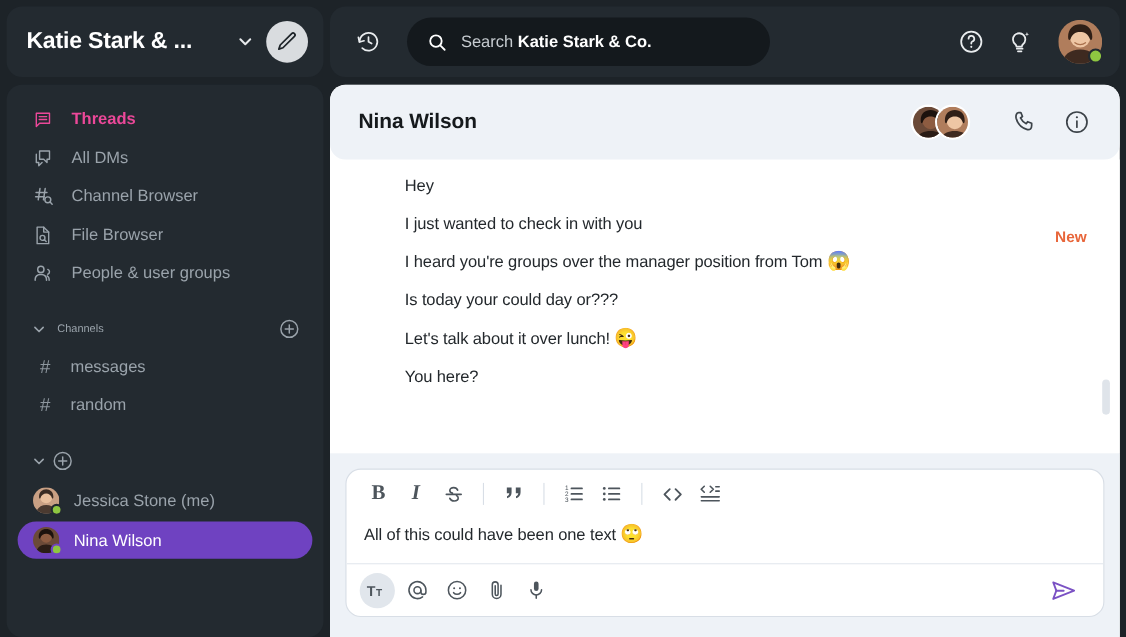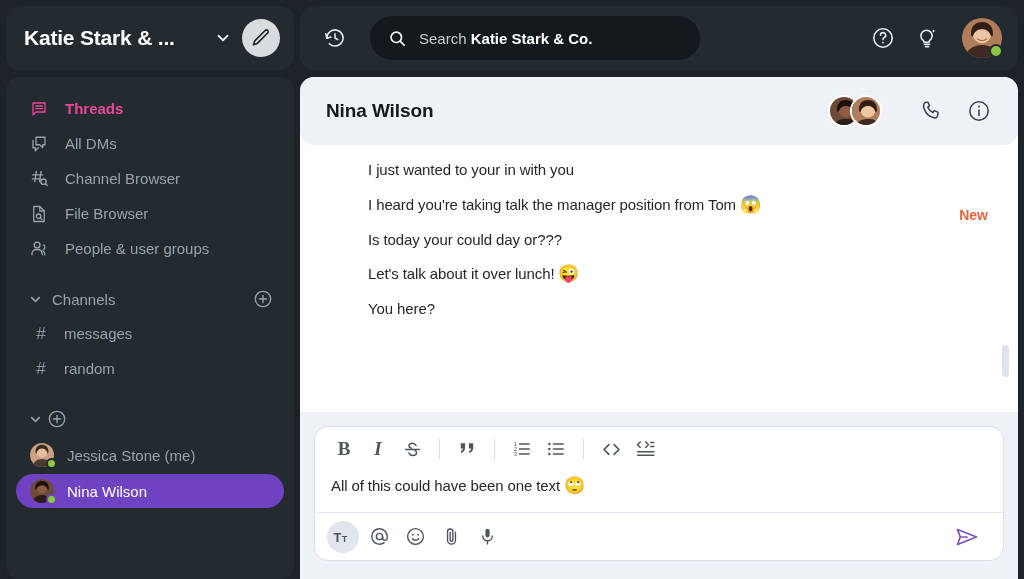--- a/index.html
+++ b/index.html
@@ -35,21 +35,21 @@
   }
   .nav-item {
     display: flex; align-items: center; gap: 15px; height: 35px; padding: 0 0 0 22px;
     color: #9aa3ab; font-size: 15px;
   }
   .nav-item.active { color: #ec4899; font-weight: bold; }
   .nav-item .nic { width: 22px; height: 22px; display: flex; align-items: center; justify-content: center; flex: 0 0 22px; }
 
   .group-head {
     display: flex; align-items: center; height: 34px; padding: 0 20px 0 22px;
-    color: #9aa3ab; font-size: 15px; margin-top: 16px;
+    color: #9aa3ab; font-size: 10px; margin-top: 16px;
   }
   .group-head .gchev { width: 18px; flex: 0 0 18px; display: flex; align-items: center; color: #9aa3ab; }
   .group-head .gtitle { flex: 1; margin-left: 6px; }
   .group-head .gadd { width: 22px; height: 22px; flex: 0 0 22px; display: flex; align-items: center; justify-content: center; }
 
   .chan-item {
     display: flex; align-items: center; height: 35px; padding: 0 0 0 28px;
     color: #9aa3ab; font-size: 15px; gap: 16px;
   }
   .chan-item .hash { font-size: 17px; color: #8e979f; width: 14px; flex: 0 0 14px; text-align: center; }
@@ -381,22 +381,23 @@
               <circle cx="12" cy="12" r="9.2"></circle>
               <line x1="12" y1="11" x2="12" y2="16.6"></line>
               <circle cx="12" cy="7.6" r="1" fill="currentColor" stroke="none"></circle>
             </svg>
         </span>
       </div>
 
       <div class="newbadge">New</div>
 
       <div class="messages">
-        <div class="msg"><span>I just wanted to your in with you</span></div>
-        <div class="msg"><span>I heard you're taking talk the manager position from Tom </span><span class="em">😱</span></div>
+        <div class="msg"><span>Hey</span></div>
+        <div class="msg"><span>I just wanted to check in with you</span></div>
+        <div class="msg"><span>I heard you're groups over the manager position from Tom </span><span class="em">😱</span></div>
         <div class="msg"><span>Is today your could day or???</span></div>
         <div class="msg"><span>Let's talk about it over lunch! </span><span class="em">😜</span></div>
         <div class="msg"><span>You here?</span></div>
         <div class="scroll-thumb"></div>
       </div>
 
       <div class="composer-area">
         <div class="composer">
 
           <div class="fmt-bar">

